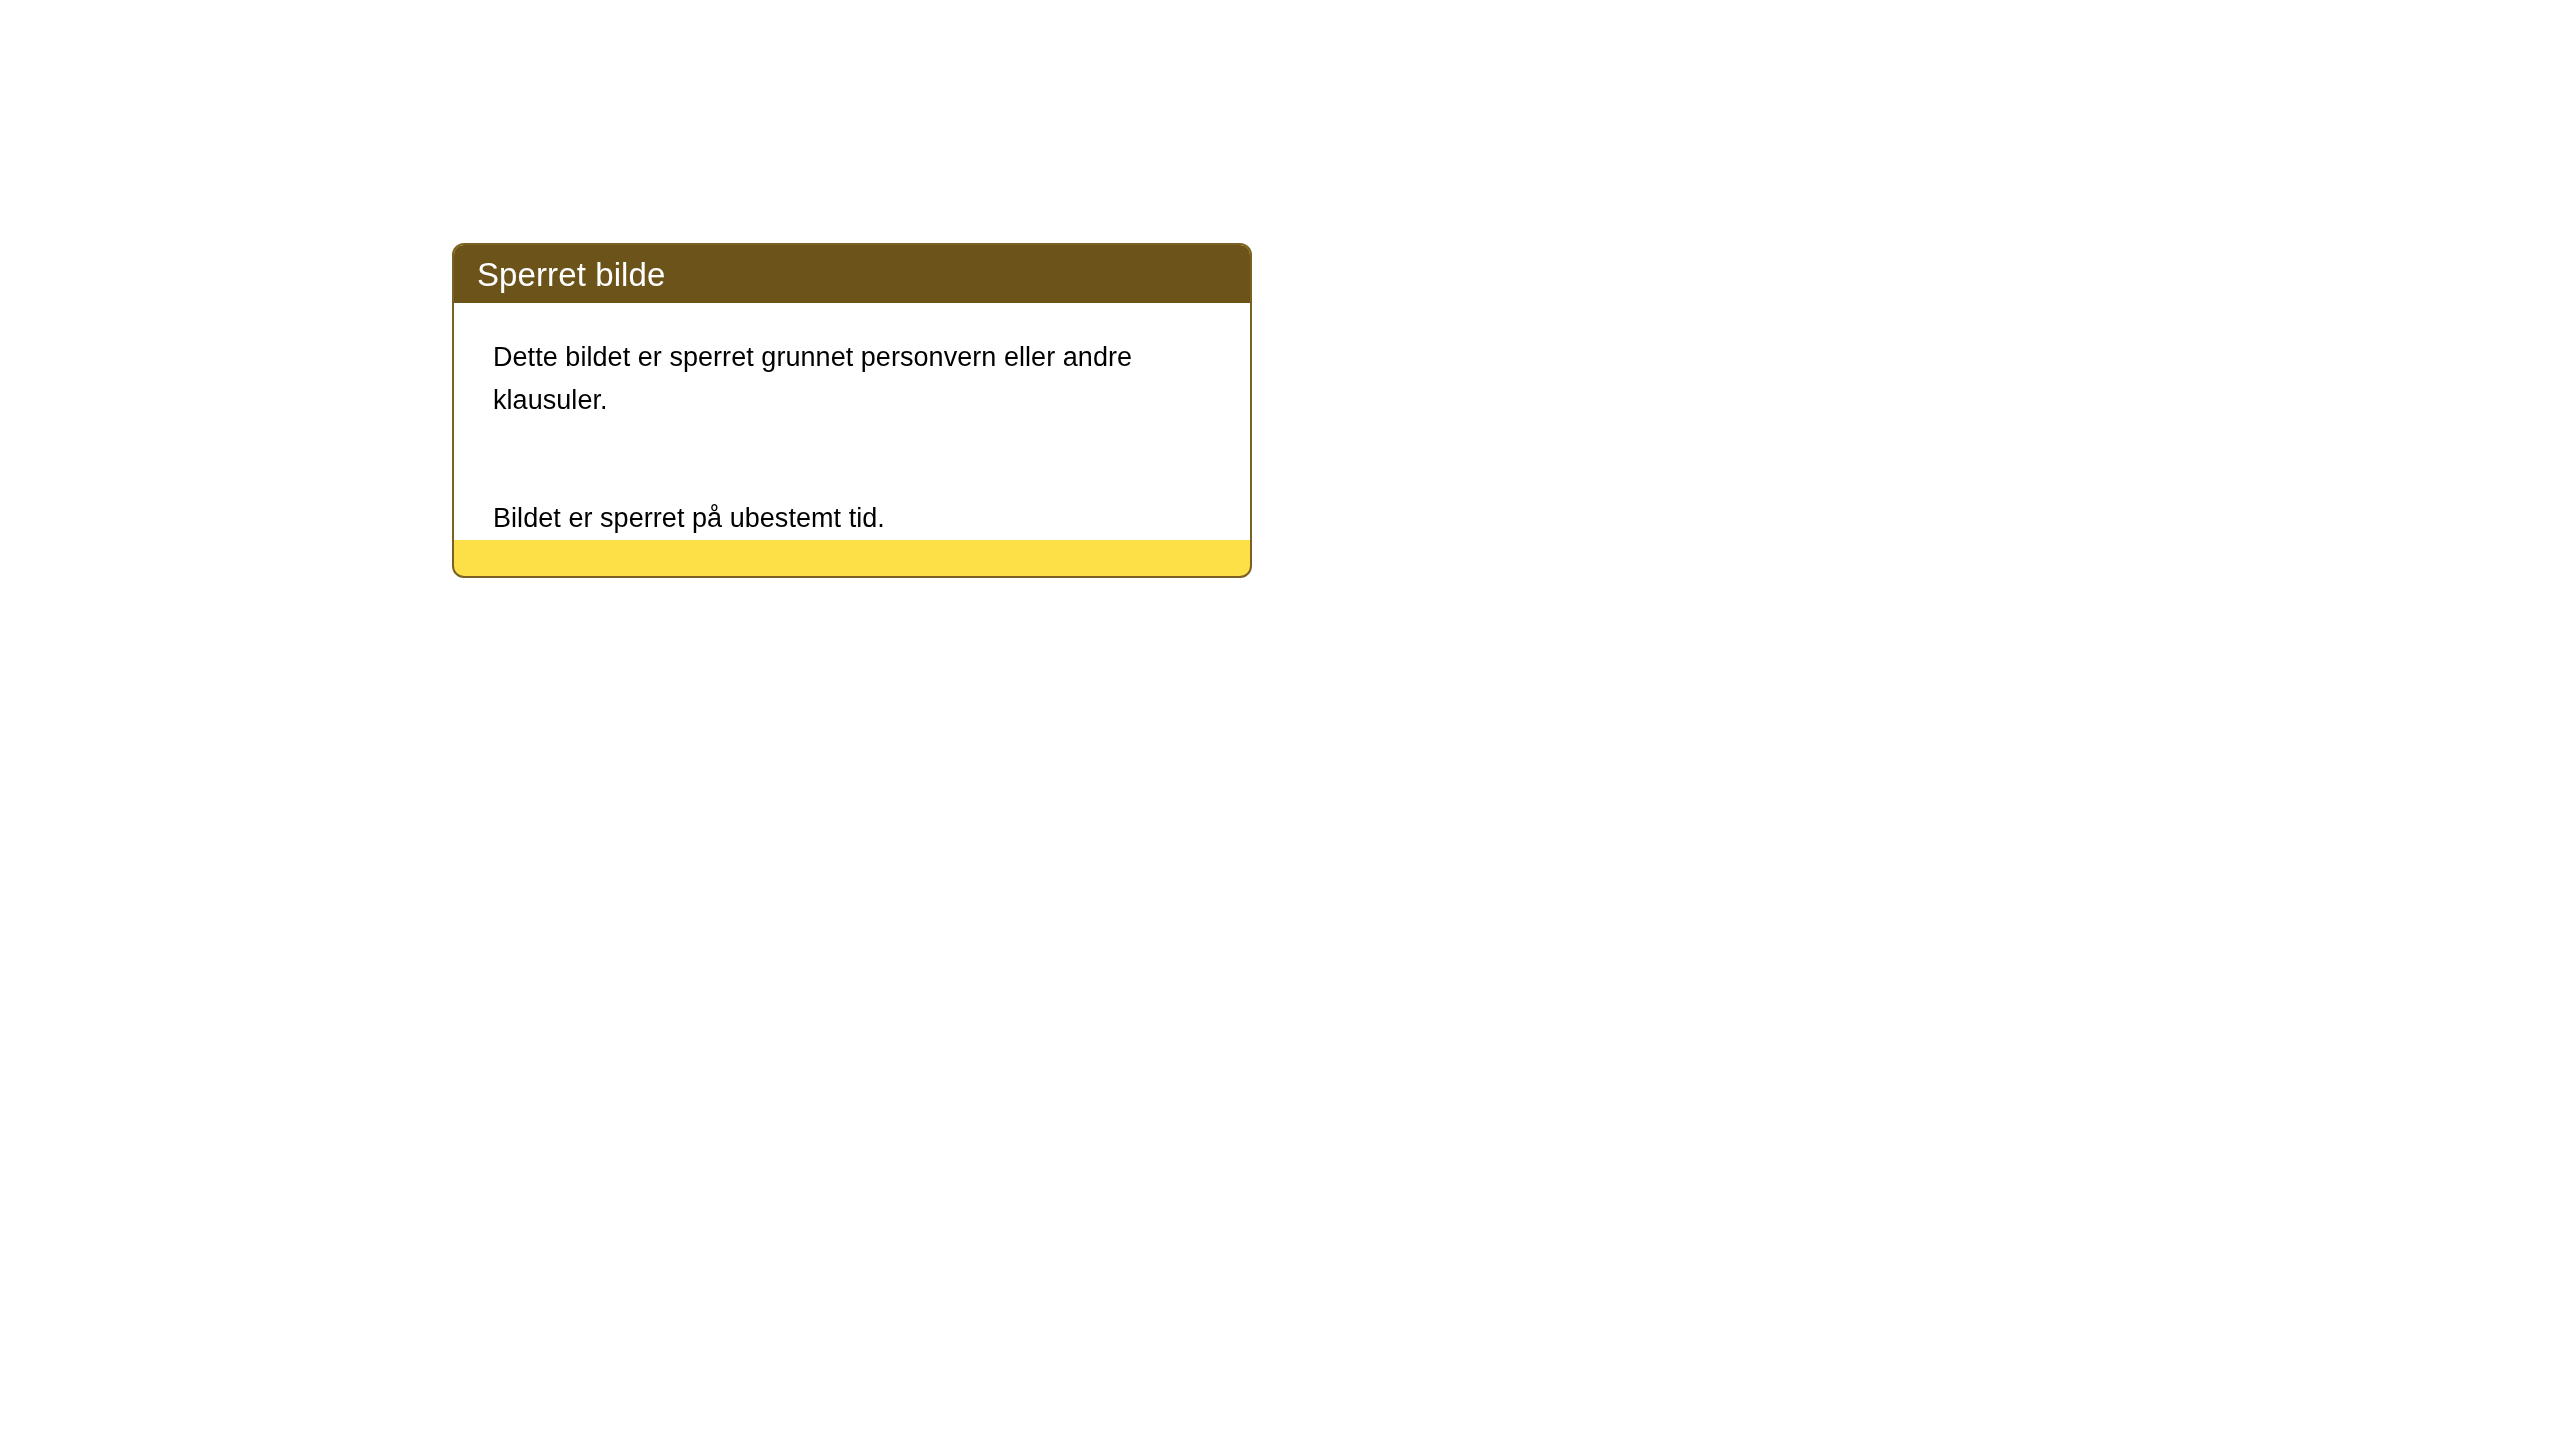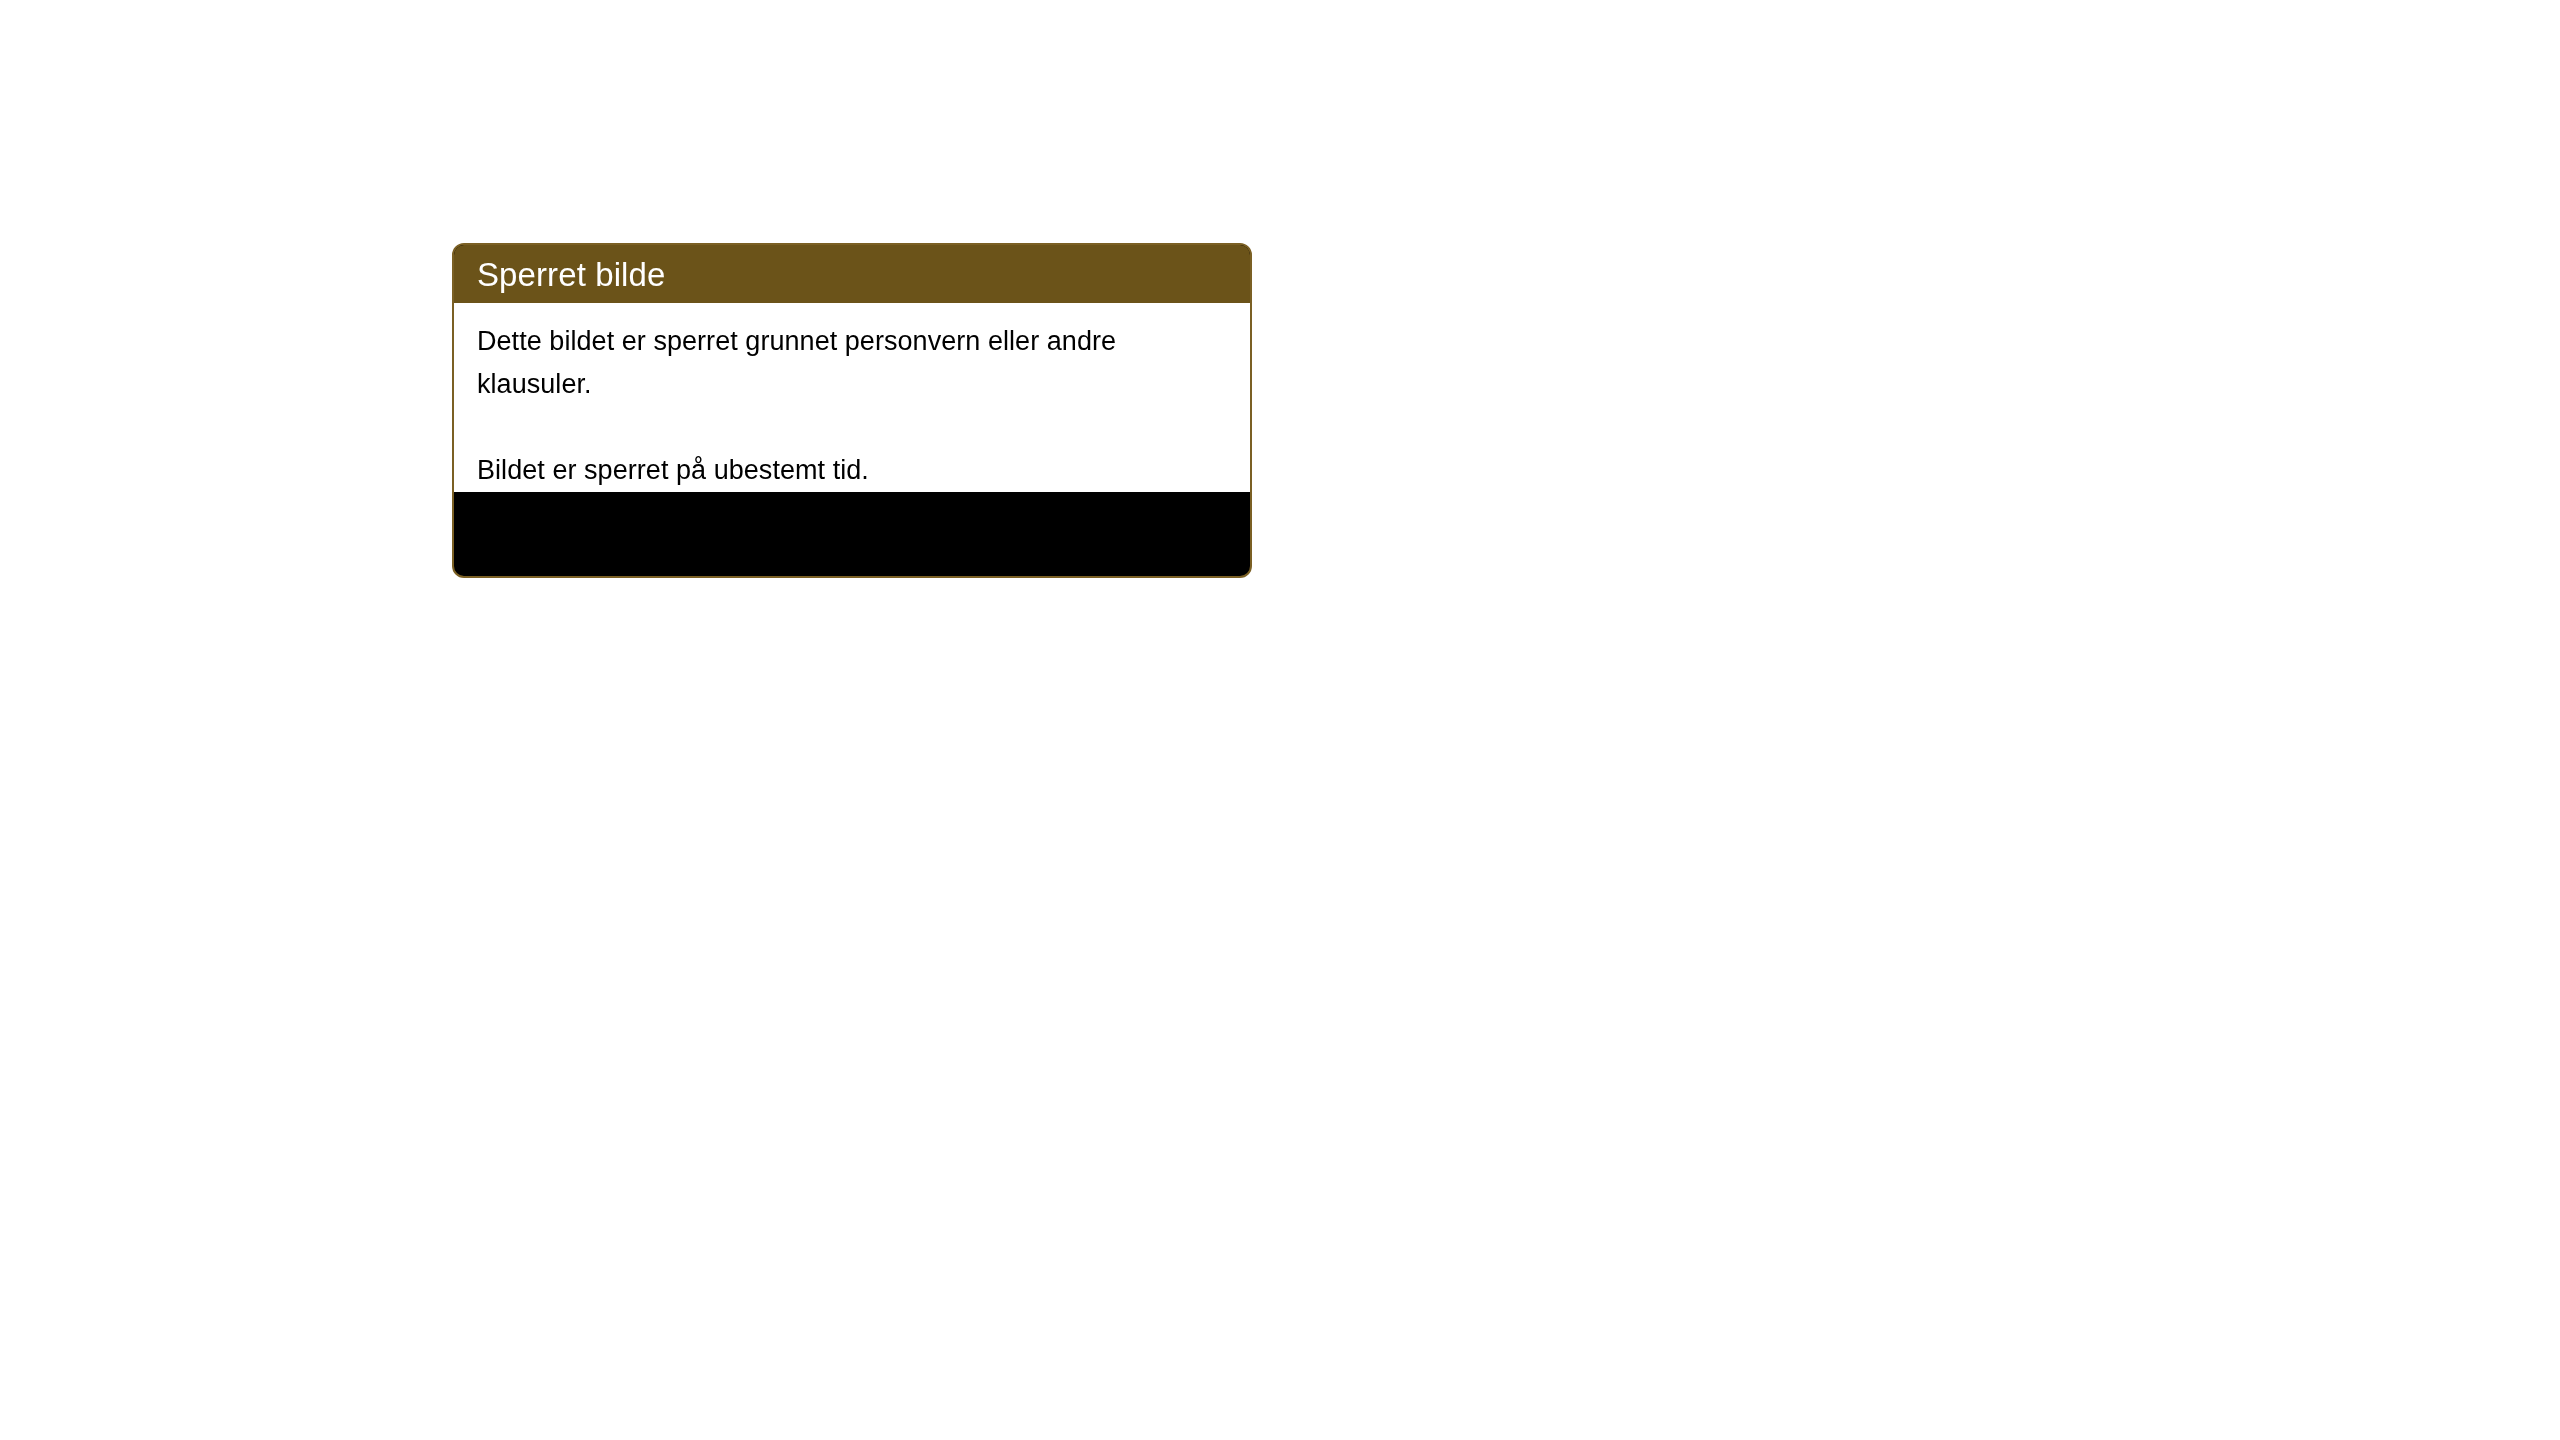--- a/index.html
+++ b/index.html
@@ -21,21 +21,21 @@
     height: 1440px;
     background: #ffffff;
   }
 
   .card {
     position: absolute;
     top: 243px;
     width: 800px;
     height: 335px;
     box-sizing: border-box;
-    background: #000000;
+    background: #fde047;
     border: 2px solid #7b6024;
     border-radius: 12px;
     overflow: hidden;
   }
 
   .card--no { left: 452px; }
   .card--en { left: 1312px; }
 
   .card-header {
     box-sizing: border-box;
@@ -57,21 +57,21 @@
     white-space: nowrap;
   }
 
   .card-body {
     box-sizing: border-box;
     padding: 17px 24px 0 23px;
     background: #ffffff;
   }
 
   .card-paragraph {
-    margin: 0;
+    margin: 16px;
     color: #000000;
     font-family: "Liberation Sans", sans-serif;
     font-size: 27px;
     font-weight: 400;
     line-height: 43px;
     letter-spacing: 0.05px;
   }
 
   .paragraph-gap {
     height: 43px;

